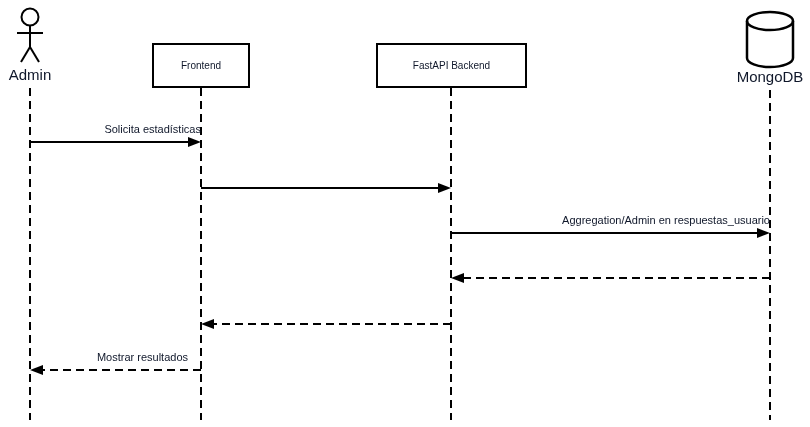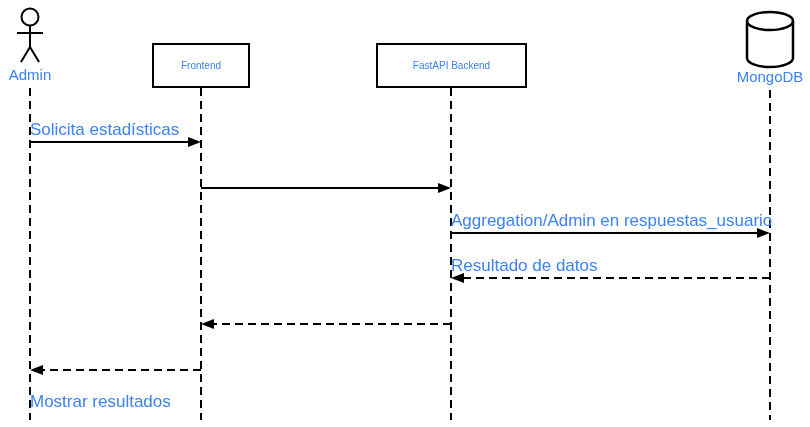--- a/index.html
+++ b/index.html
@@ -2,21 +2,21 @@
 <html><head>
 <meta charset="utf-8">
 <style>
   html, body { margin: 0; padding: 0; background: #ffffff; }
   .canvas {
     position: relative;
     width: 810px;
     height: 427px;
     background: #ffffff;
     font-family: "Liberation Sans", sans-serif;
-    color: #3b82f6;
+    color: #0f172a;
     overflow: hidden;
   }
   .participant-box {
     position: absolute;
     box-sizing: border-box;
     border: 2px solid #000000;
     background: #ffffff;
     display: flex;
     align-items: center;
     justify-content: center;
@@ -25,22 +25,22 @@
   }
   .participant-label {
     position: absolute;
     text-align: center;
     font-size: 15px;
     line-height: 17px;
     z-index: 2;
   }
   .msg-label {
     position: absolute;
-    text-align: left;
-    font-size: 17px;
+    text-align: right;
+    font-size: 11px;
     line-height: 17px;
     height: 17px;
     white-space: nowrap;
     z-index: 2;
   }
   .lines-layer {
     position: absolute;
     left: 0; top: 0;
     z-index: 1;
   }
@@ -96,16 +96,15 @@
   </div>
 
   <div class="participant-box" style="left:376px; top:43px; width:151px; height:45px;">
     <span>FastAPI Backend</span>
   </div>
 
   <div class="participant-label" style="left:720px; top:68px; width:100px;">MongoDB</div>
 
   <div class="msg-label" style="left:30px;  top:121px; width:171px;">Solicita estadísticas</div>
   <div class="msg-label" style="left:451px; top:212px; width:319px;">Aggregation/Admin en respuestas_usuario</div>
-  <div class="msg-label" style="left:451px; top:257px; width:319px;">Resultado de datos</div>
-  <div class="msg-label" style="left:30px;  top:349px; width:171px;margin-top:44px;">Mostrar resultados</div>
+  <div class="msg-label" style="left:17px;  top:349px; width:171px;">Mostrar resultados</div>
 
 </div>
 
 </body></html>

